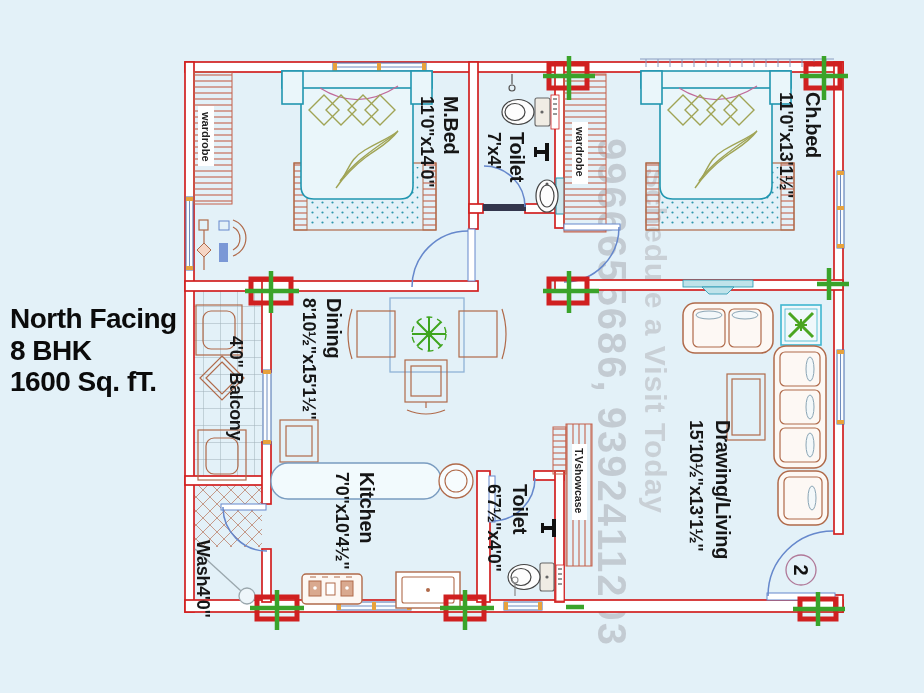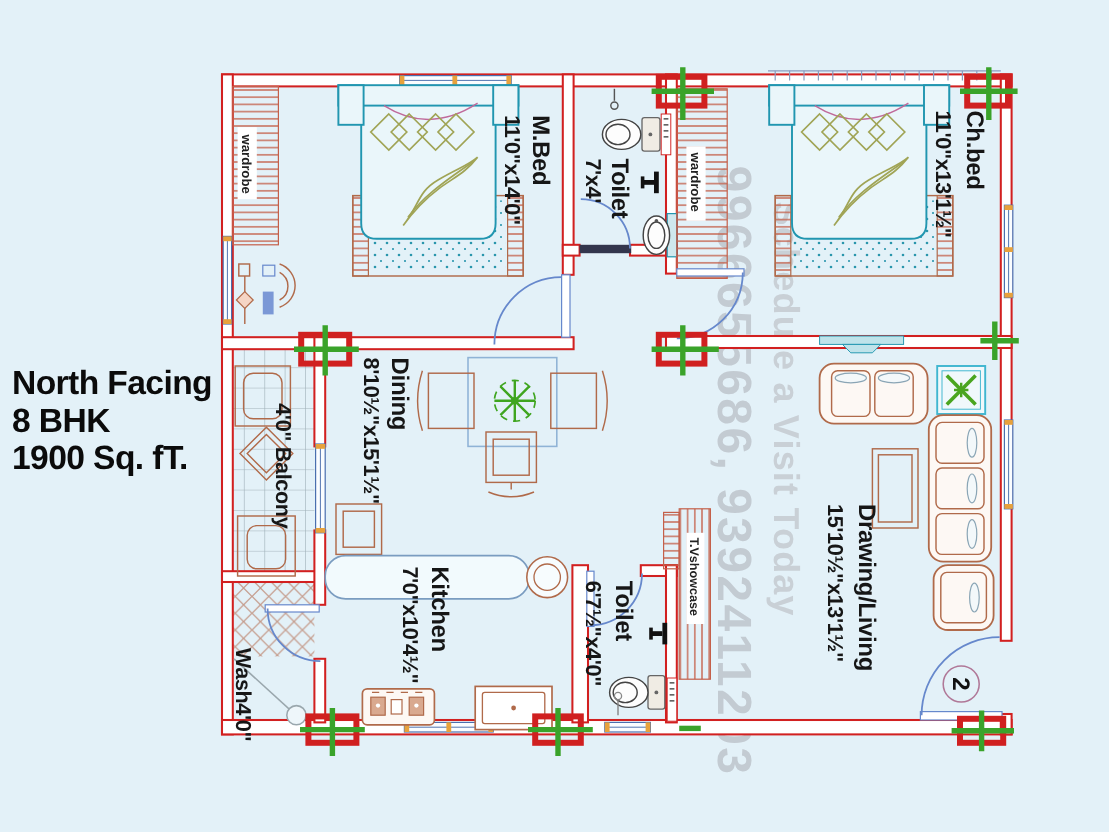--- a/index.html
+++ b/index.html
@@ -28,21 +28,21 @@
   .lens{fill:#f3f8fa;stroke:#8aa5b5;stroke-width:1;}
 </style>
 </head>
 <body>
 
 <div class="canvas">
 
   <div class="north-block">
     <div>North Facing</div>
     <div>8 BHK</div>
-    <div>1900 Sq. fT.</div>
+    <div>1600 Sq. fT.</div>
   </div>
 
   <svg class="plan-svg" width="924" height="693" viewBox="0 0 924 693">
     <defs>
       <pattern id="hatchH" width="6" height="6" patternUnits="userSpaceOnUse">
         <path d="M0 3 H6" stroke="#c4604a" stroke-width="1.1"></path>
       </pattern>
       <pattern id="hatchV" width="6" height="6" patternUnits="userSpaceOnUse">
         <path d="M3 0 V6" stroke="#c4604a" stroke-width="1.1"></path>
       </pattern>

